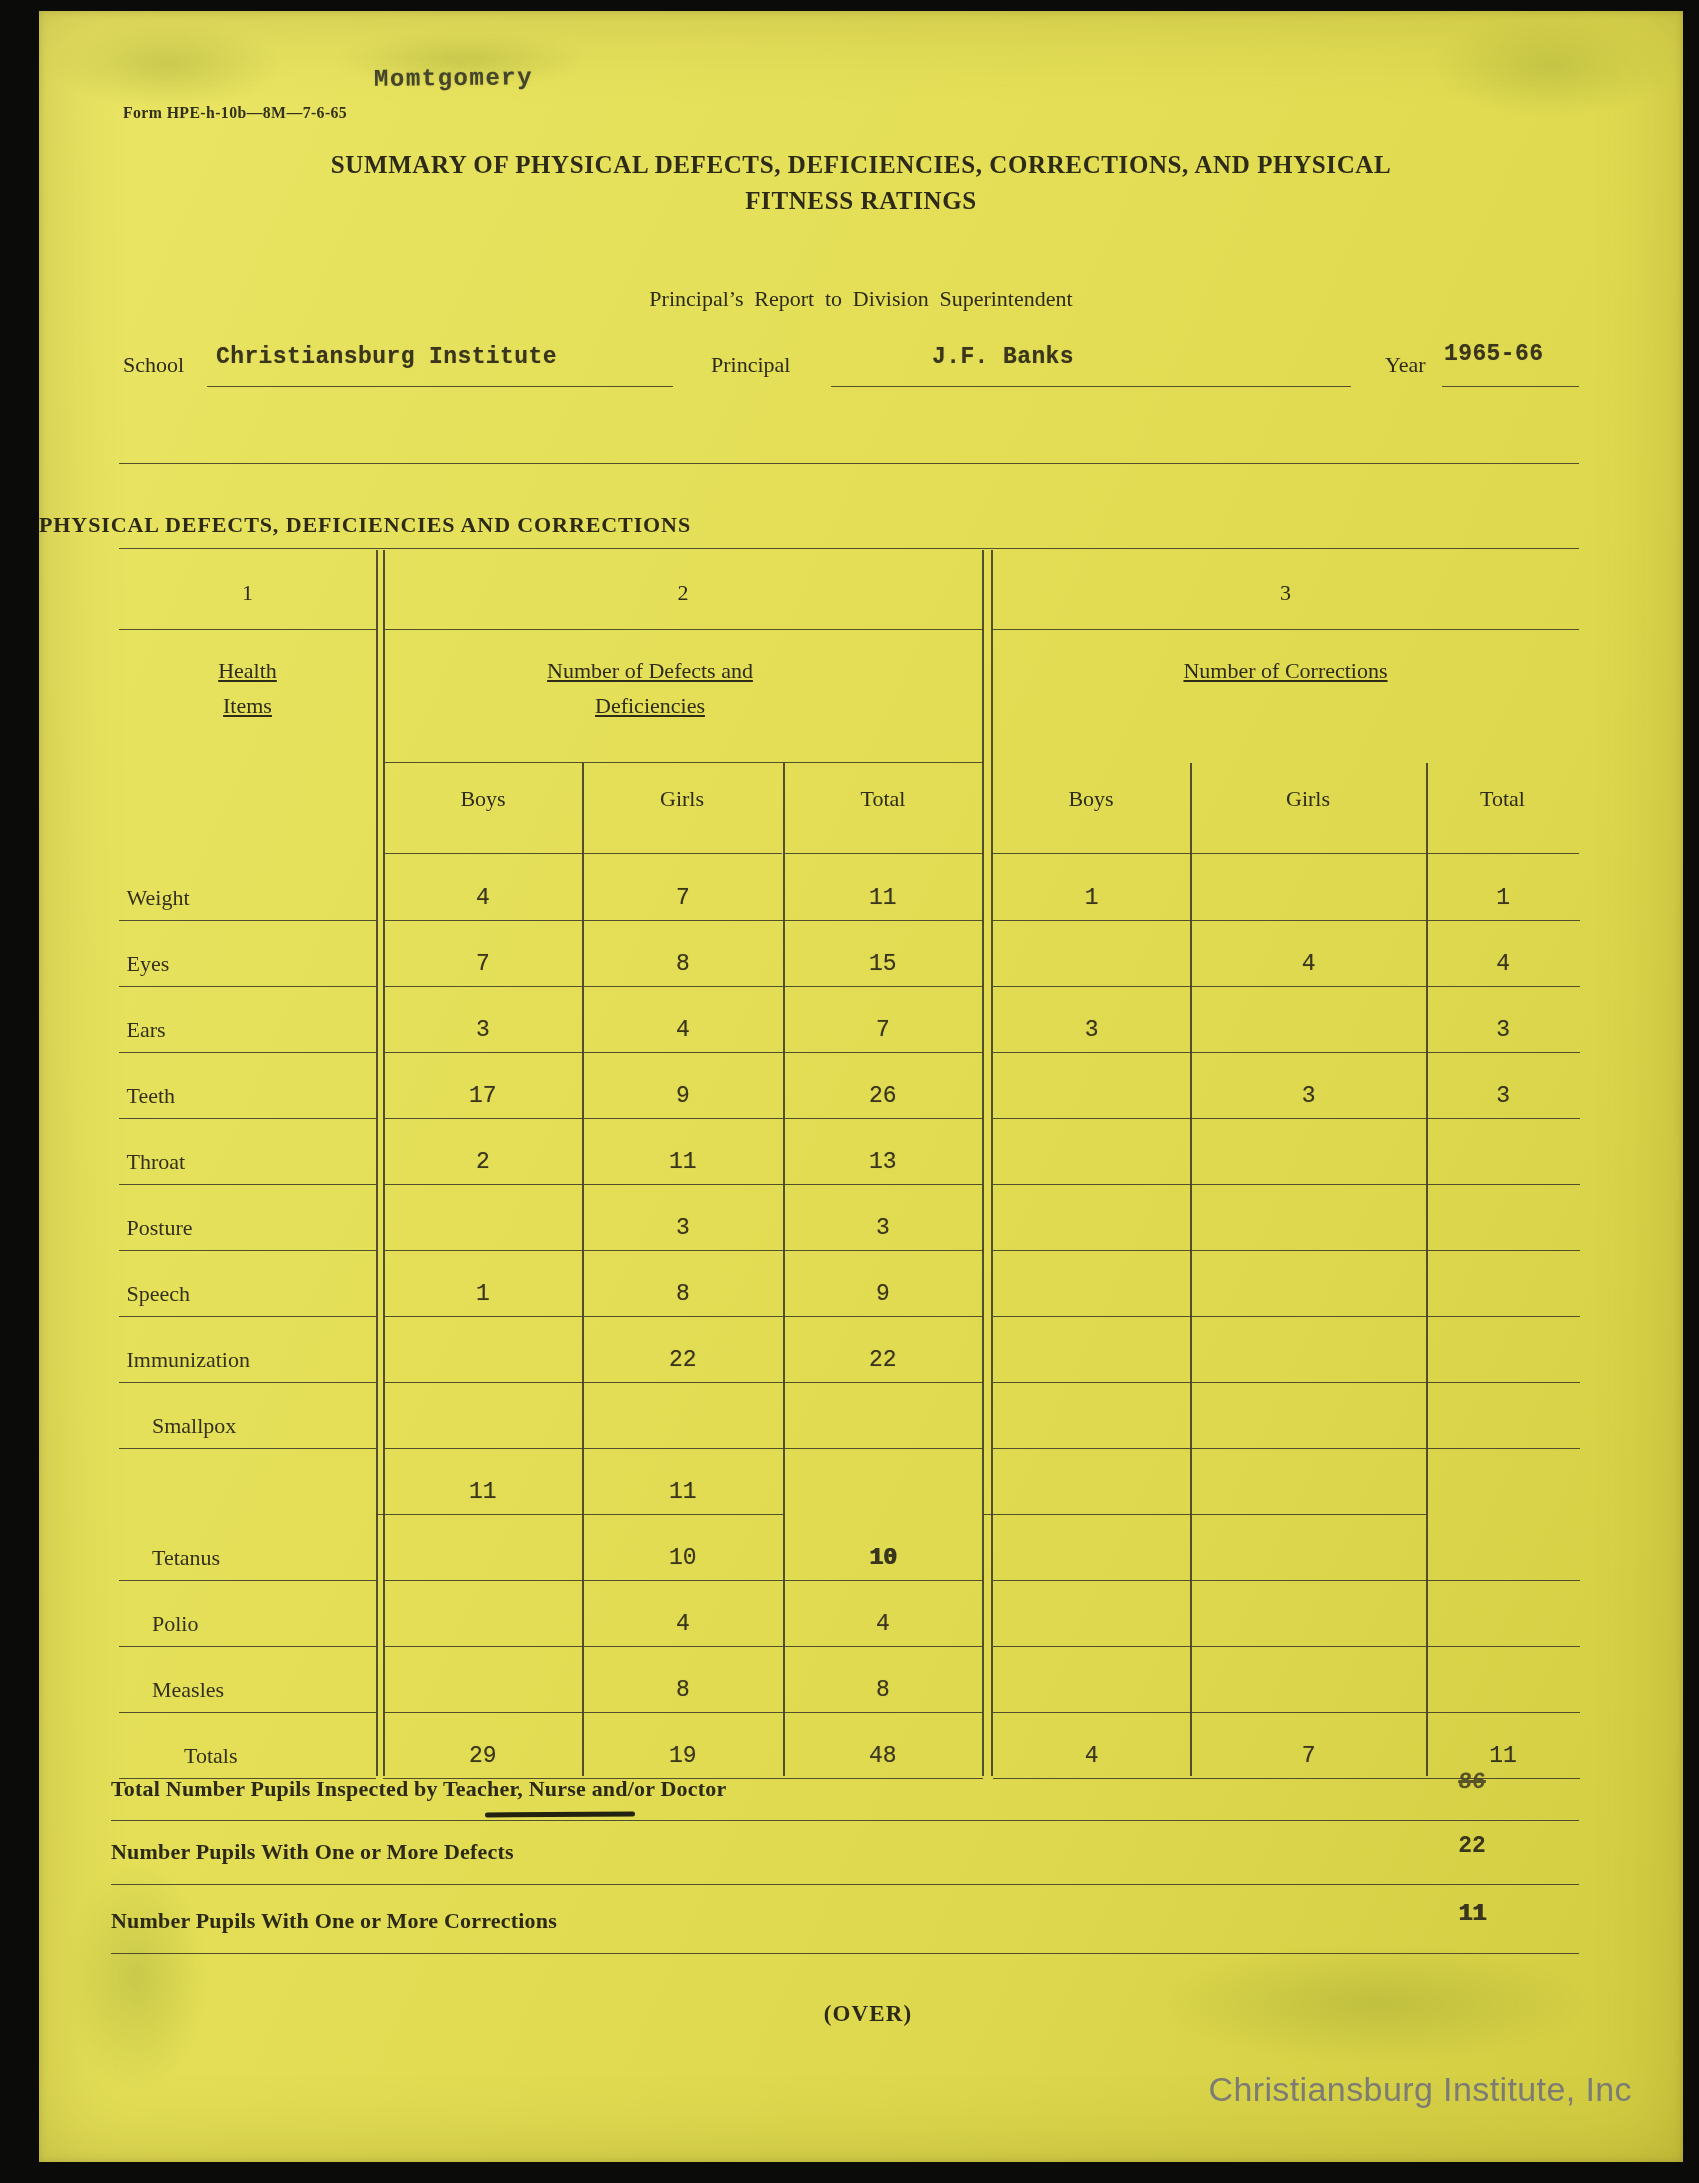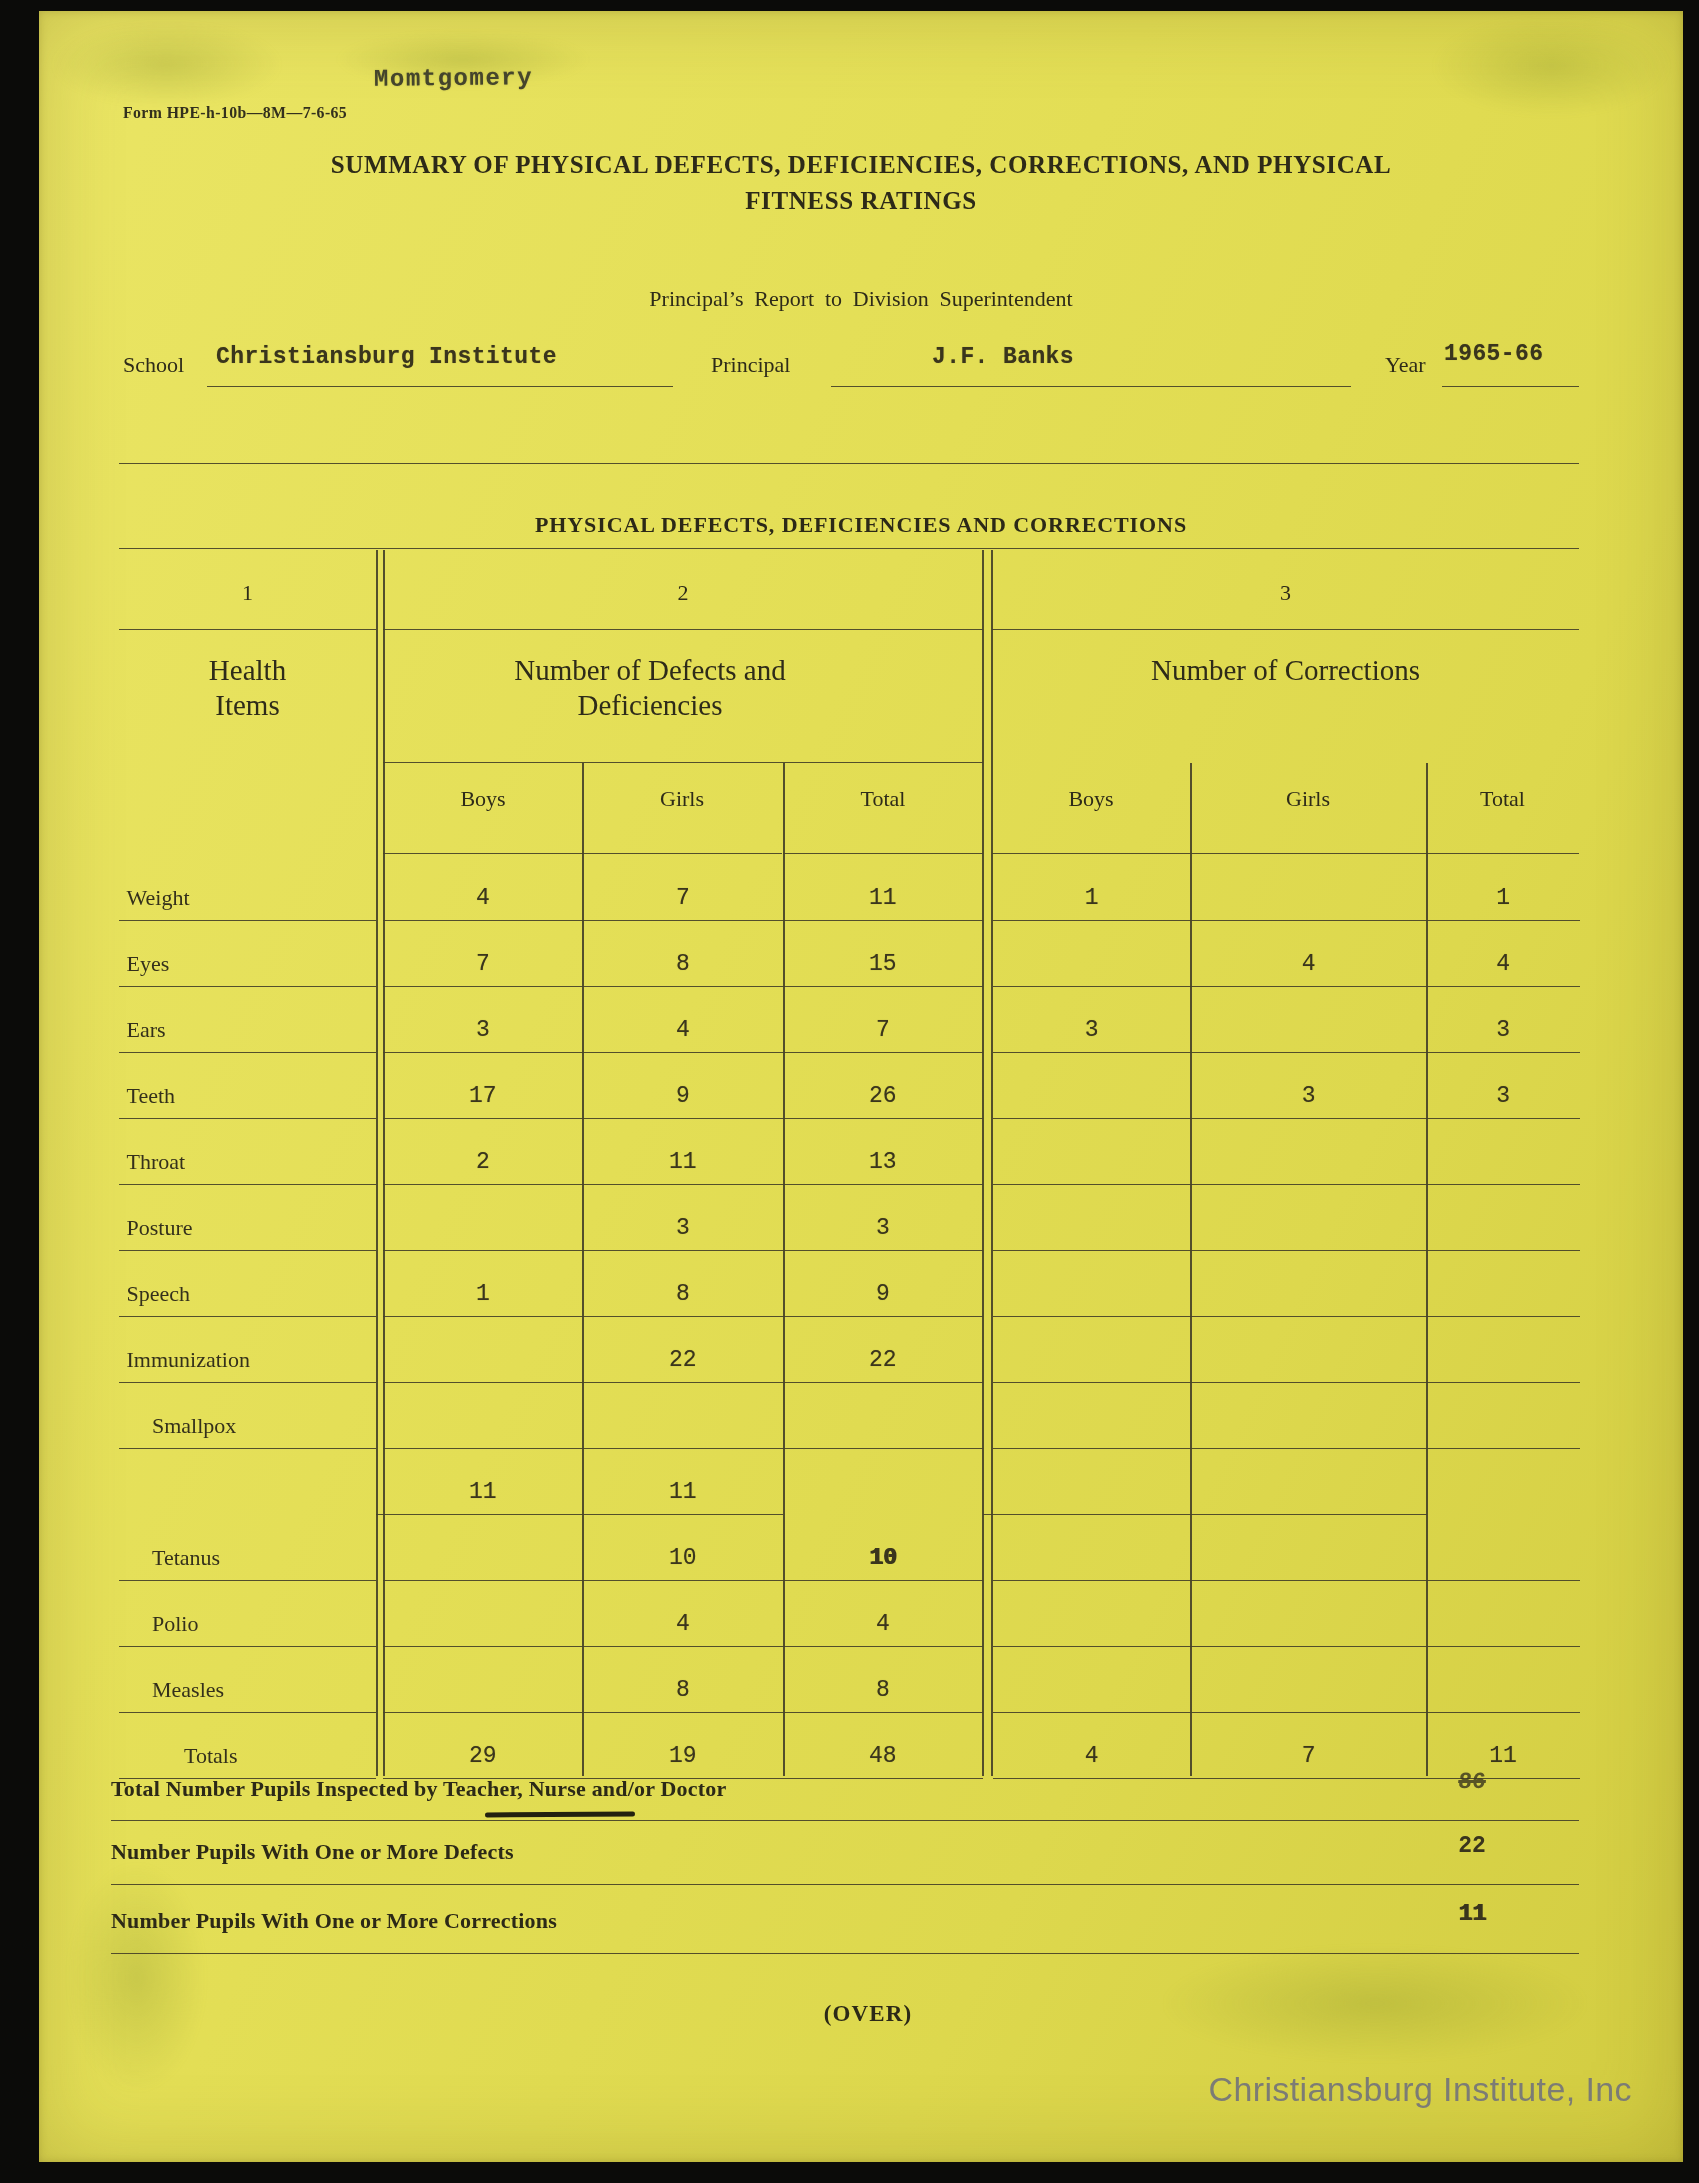--- a/index.html
+++ b/index.html
@@ -32,25 +32,25 @@
   .title  { position:absolute; left:0; width:100%; text-align:center; font-size:25px; font-weight:bold;
             color:#2d2a18; letter-spacing:0.6px; }
   .subtitle { position:absolute; left:0; width:100%; text-align:center; font-size:22px; color:#2e2b19;
             word-spacing:5.3px; }
   .lbl { position:absolute; font-size:22px; color:#2e2b19; }
   .typed {
     position:absolute; font-family:"Liberation Mono","DejaVu Sans Mono",monospace;
     font-size:23px; font-weight:bold; color:#3a351d; letter-spacing:0.4px;
     text-shadow:0 0 0.8px rgba(50,45,12,.45);
   }
-  .heading { position:absolute; left:0; width:100%; text-align:center; font-size:22px; font-weight:bold;
+  .heading { position:absolute; left:0; width:100%; font-size:22px; font-weight:bold;
             letter-spacing:0.9px; color:#2c2917; }
   .secnum { position:absolute; text-align:center; font-size:22px; color:#2e2b19; }
-  .hdr    { position:absolute; text-align:center; font-size:29px; color:#2e2b19; line-height:35px;
-            white-space:pre-line; }
+  .hdr    { position:absolute; text-align:center; font-size:22px; color:#2e2b19; line-height:35px;
+            white-space:pre-line;text-decoration:underline; }
   .sub    { position:absolute; text-align:center; font-size:22px; color:#2e2b19; }
 
   .hl { position:absolute; height:1.5px; background:rgba(70,66,40,.92); }
   .vl { position:absolute; width:1.5px;  background:rgba(70,66,40,.92); }
 
   #rows { position:absolute; left:80px; top:844px; width:1460px; display:grid; grid-auto-rows:66px; }
   .trow { display:grid; grid-template-columns:257px 6.8px 200px 200px 200px 9.8px 198px 236px 153px; }
   .cell { border-bottom:1.5px solid rgba(70,66,40,.92); display:flex; align-items:flex-end;
           justify-content:center; padding-bottom:9px; }
   .gapc { border-bottom:none; }

